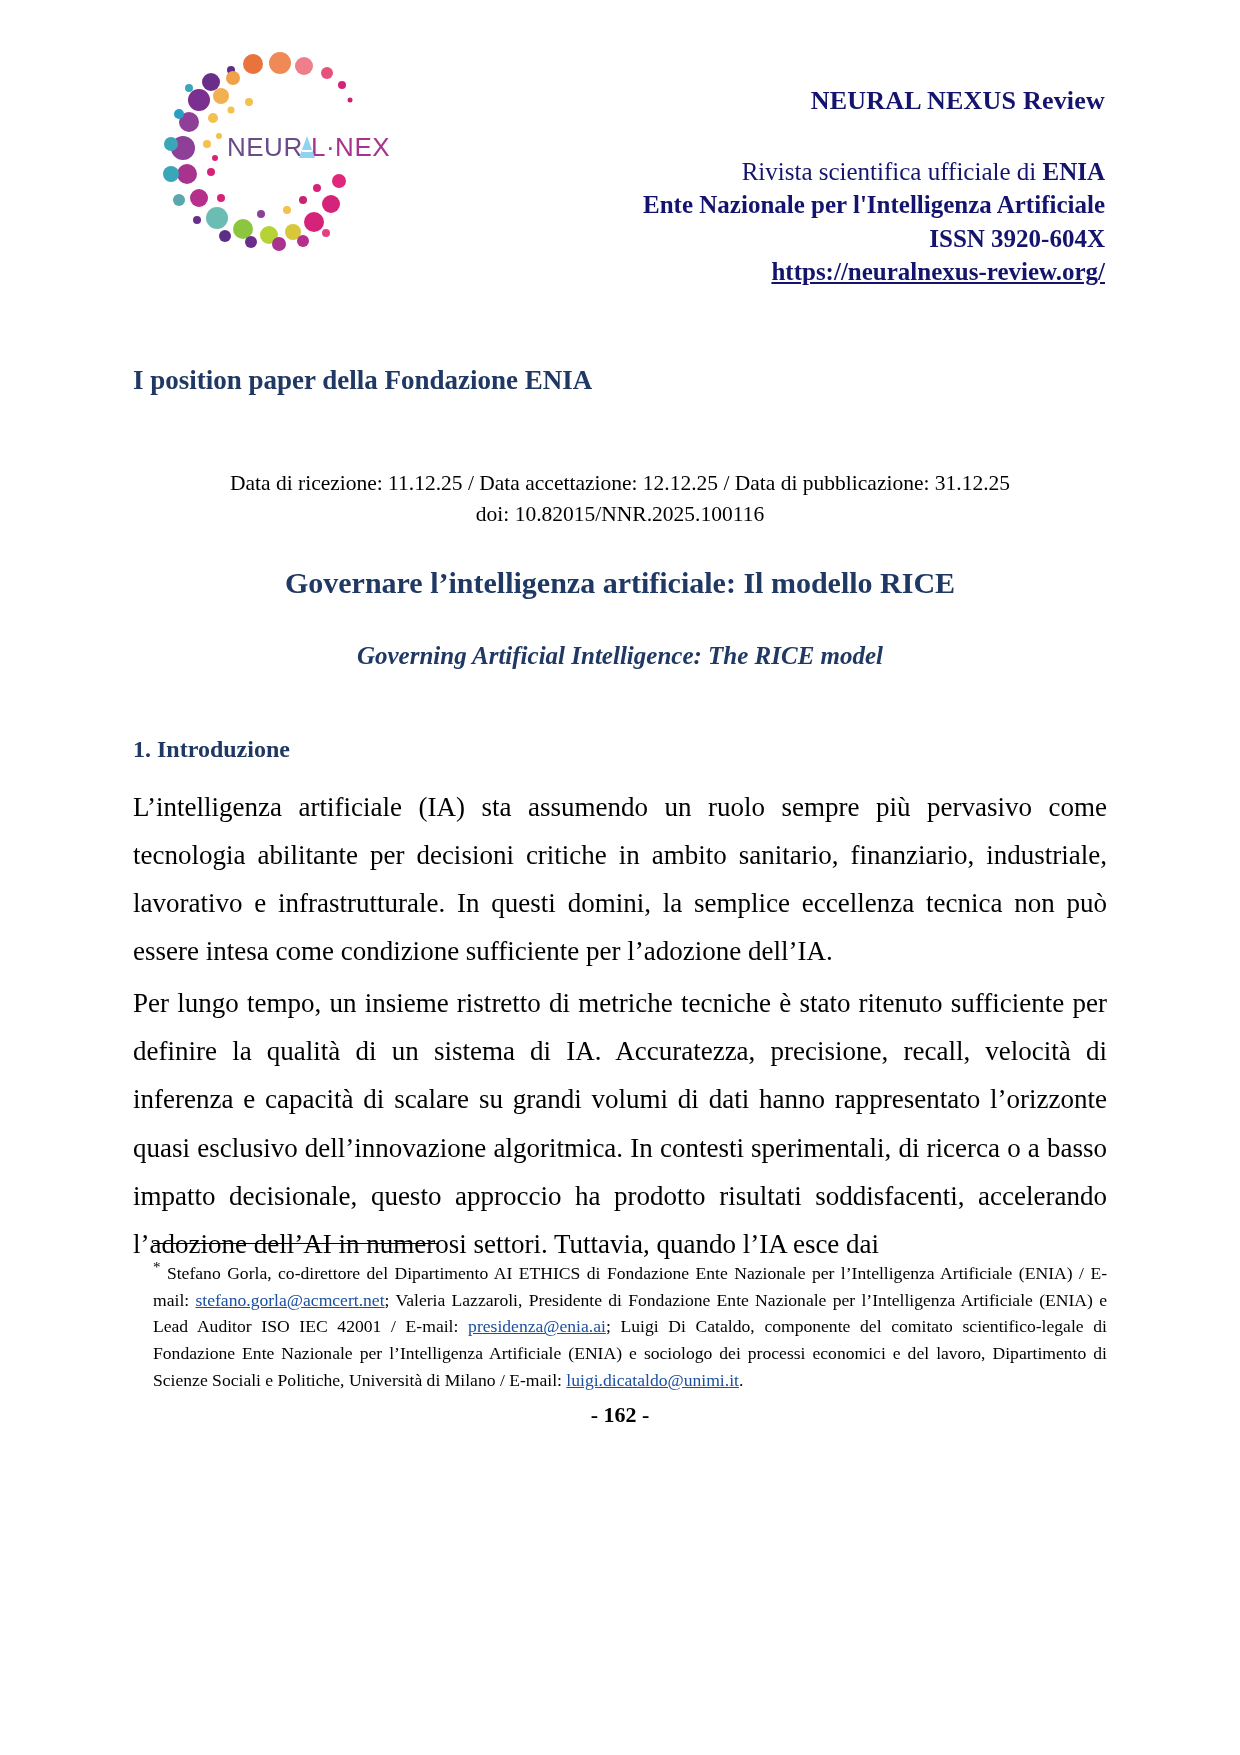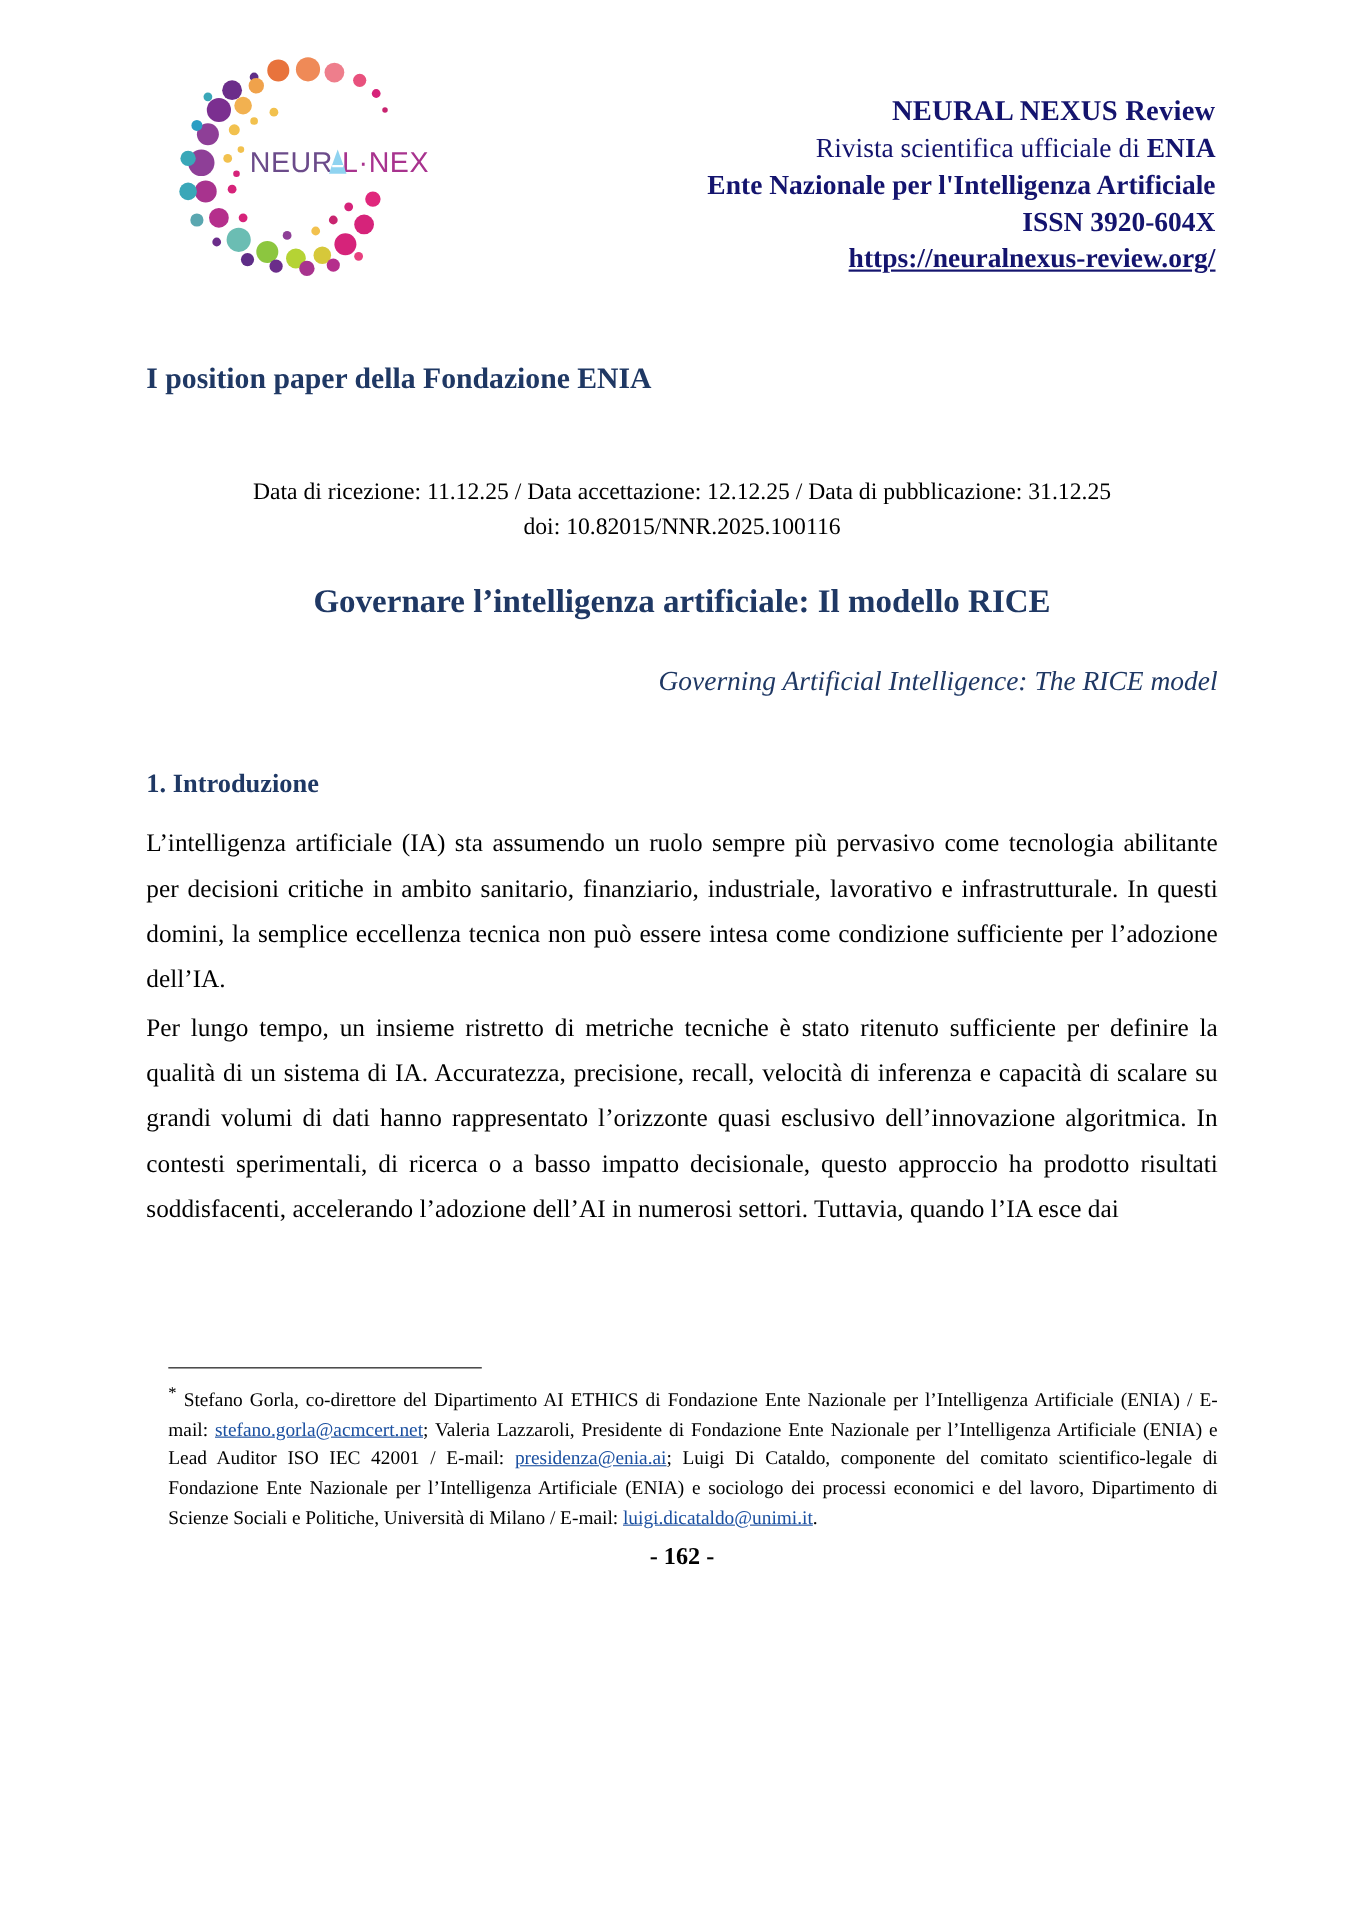--- a/index.html
+++ b/index.html
@@ -48,20 +48,21 @@
     font-size: 25px;
     line-height: 1.34;
   }
   .journal-title {
     font-weight: bold;
     font-size: 26px;
     letter-spacing: 0.2px;
   }
   .journal-sub {
     font-weight: normal;
+    margin-top: 36px;
   }
   .journal-sub b { font-weight: bold; }
   .journal-ente {
     font-weight: bold;
   }
   .journal-issn {
     font-weight: bold;
   }
   .journal-url {
     font-weight: bold;
@@ -91,23 +92,23 @@
   
   .paper-title {
     margin-top: 36px;
     text-align: center;
     font-size: 30px;
     font-weight: bold;
     color: #1f3864;
   }
   .paper-subtitle {
     margin-top: 42px;
-    text-align: right;
+    text-align: center;
     font-size: 25px;
-    font-weight: normal;
+    font-weight: bold;
     font-style: italic;
     color: #1f3864;
   }
   .authors {
     margin-top: 52px;
     text-align: center;
     font-size: 25px;
     color: #000;
   }
   .authors sup {
@@ -118,21 +119,21 @@
   
   .section-title {
     margin-top: 66px;
     font-size: 24px;
     font-weight: bold;
     color: #1f3864;
   }
   p.body {
     margin: 0;
     margin-top: 20px;
-    font-size: 23px;
+    font-size: 27px;
     line-height: 1.78;
     text-align: justify;
     text-justify: inter-word;
     color: #000;
   }
   p.body.tight { margin-top: 4px; }
 
   
   .footnote-area {
     position: absolute;

